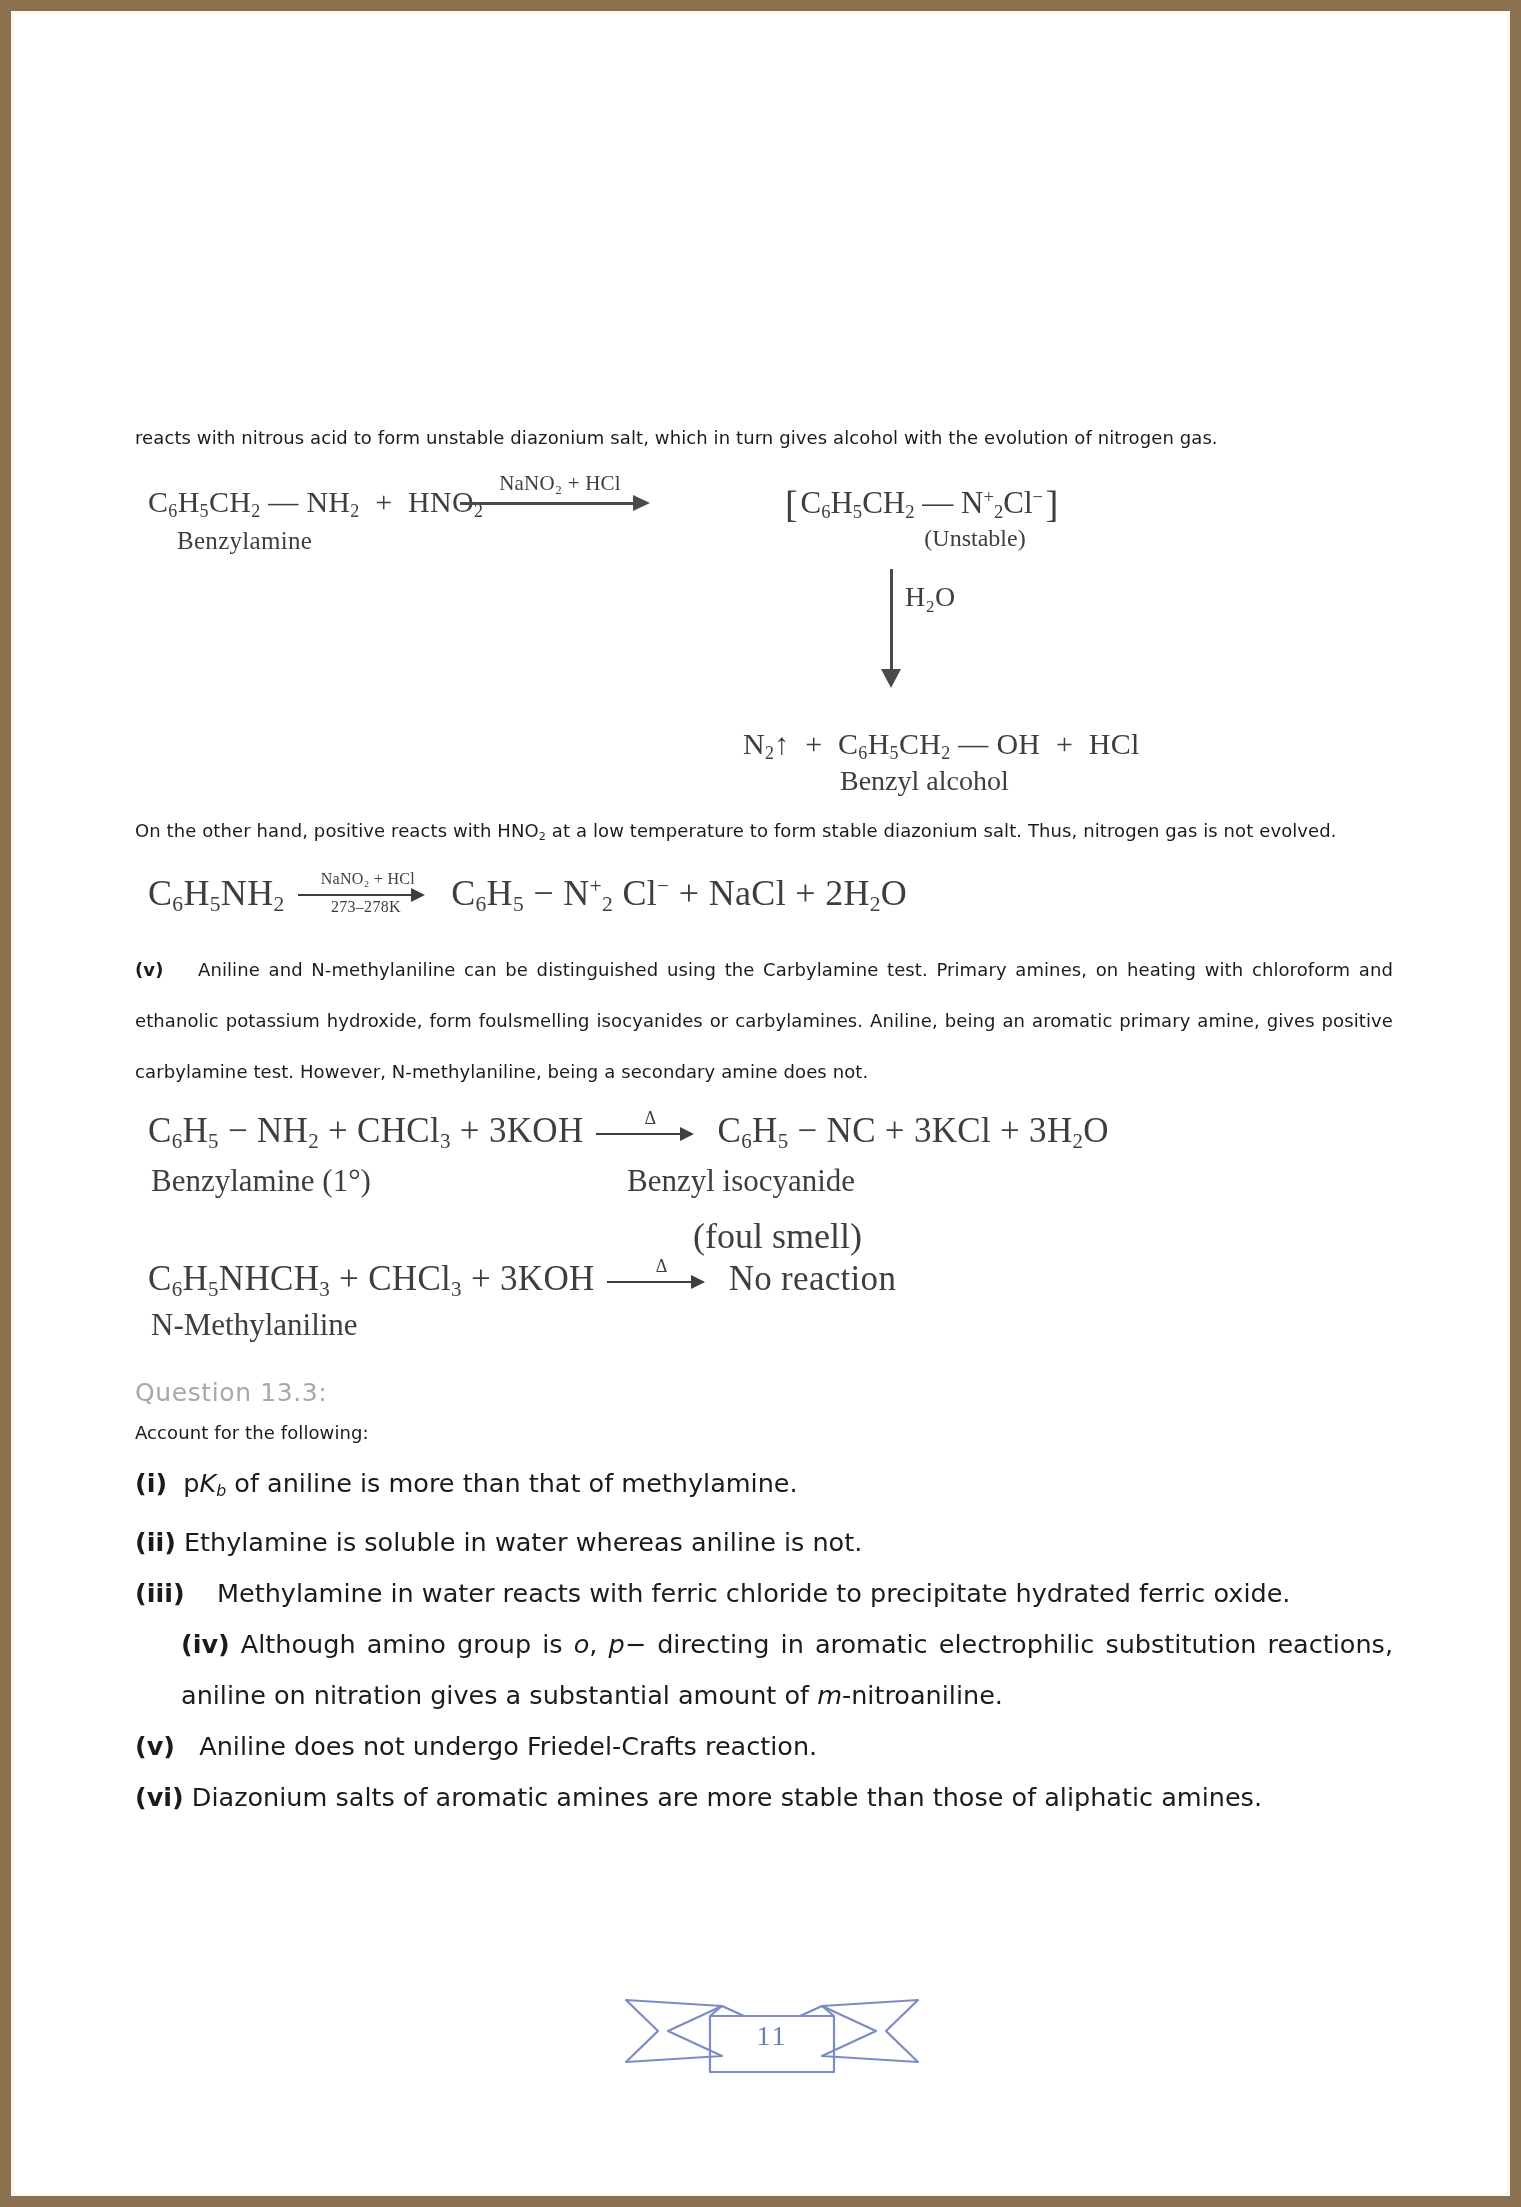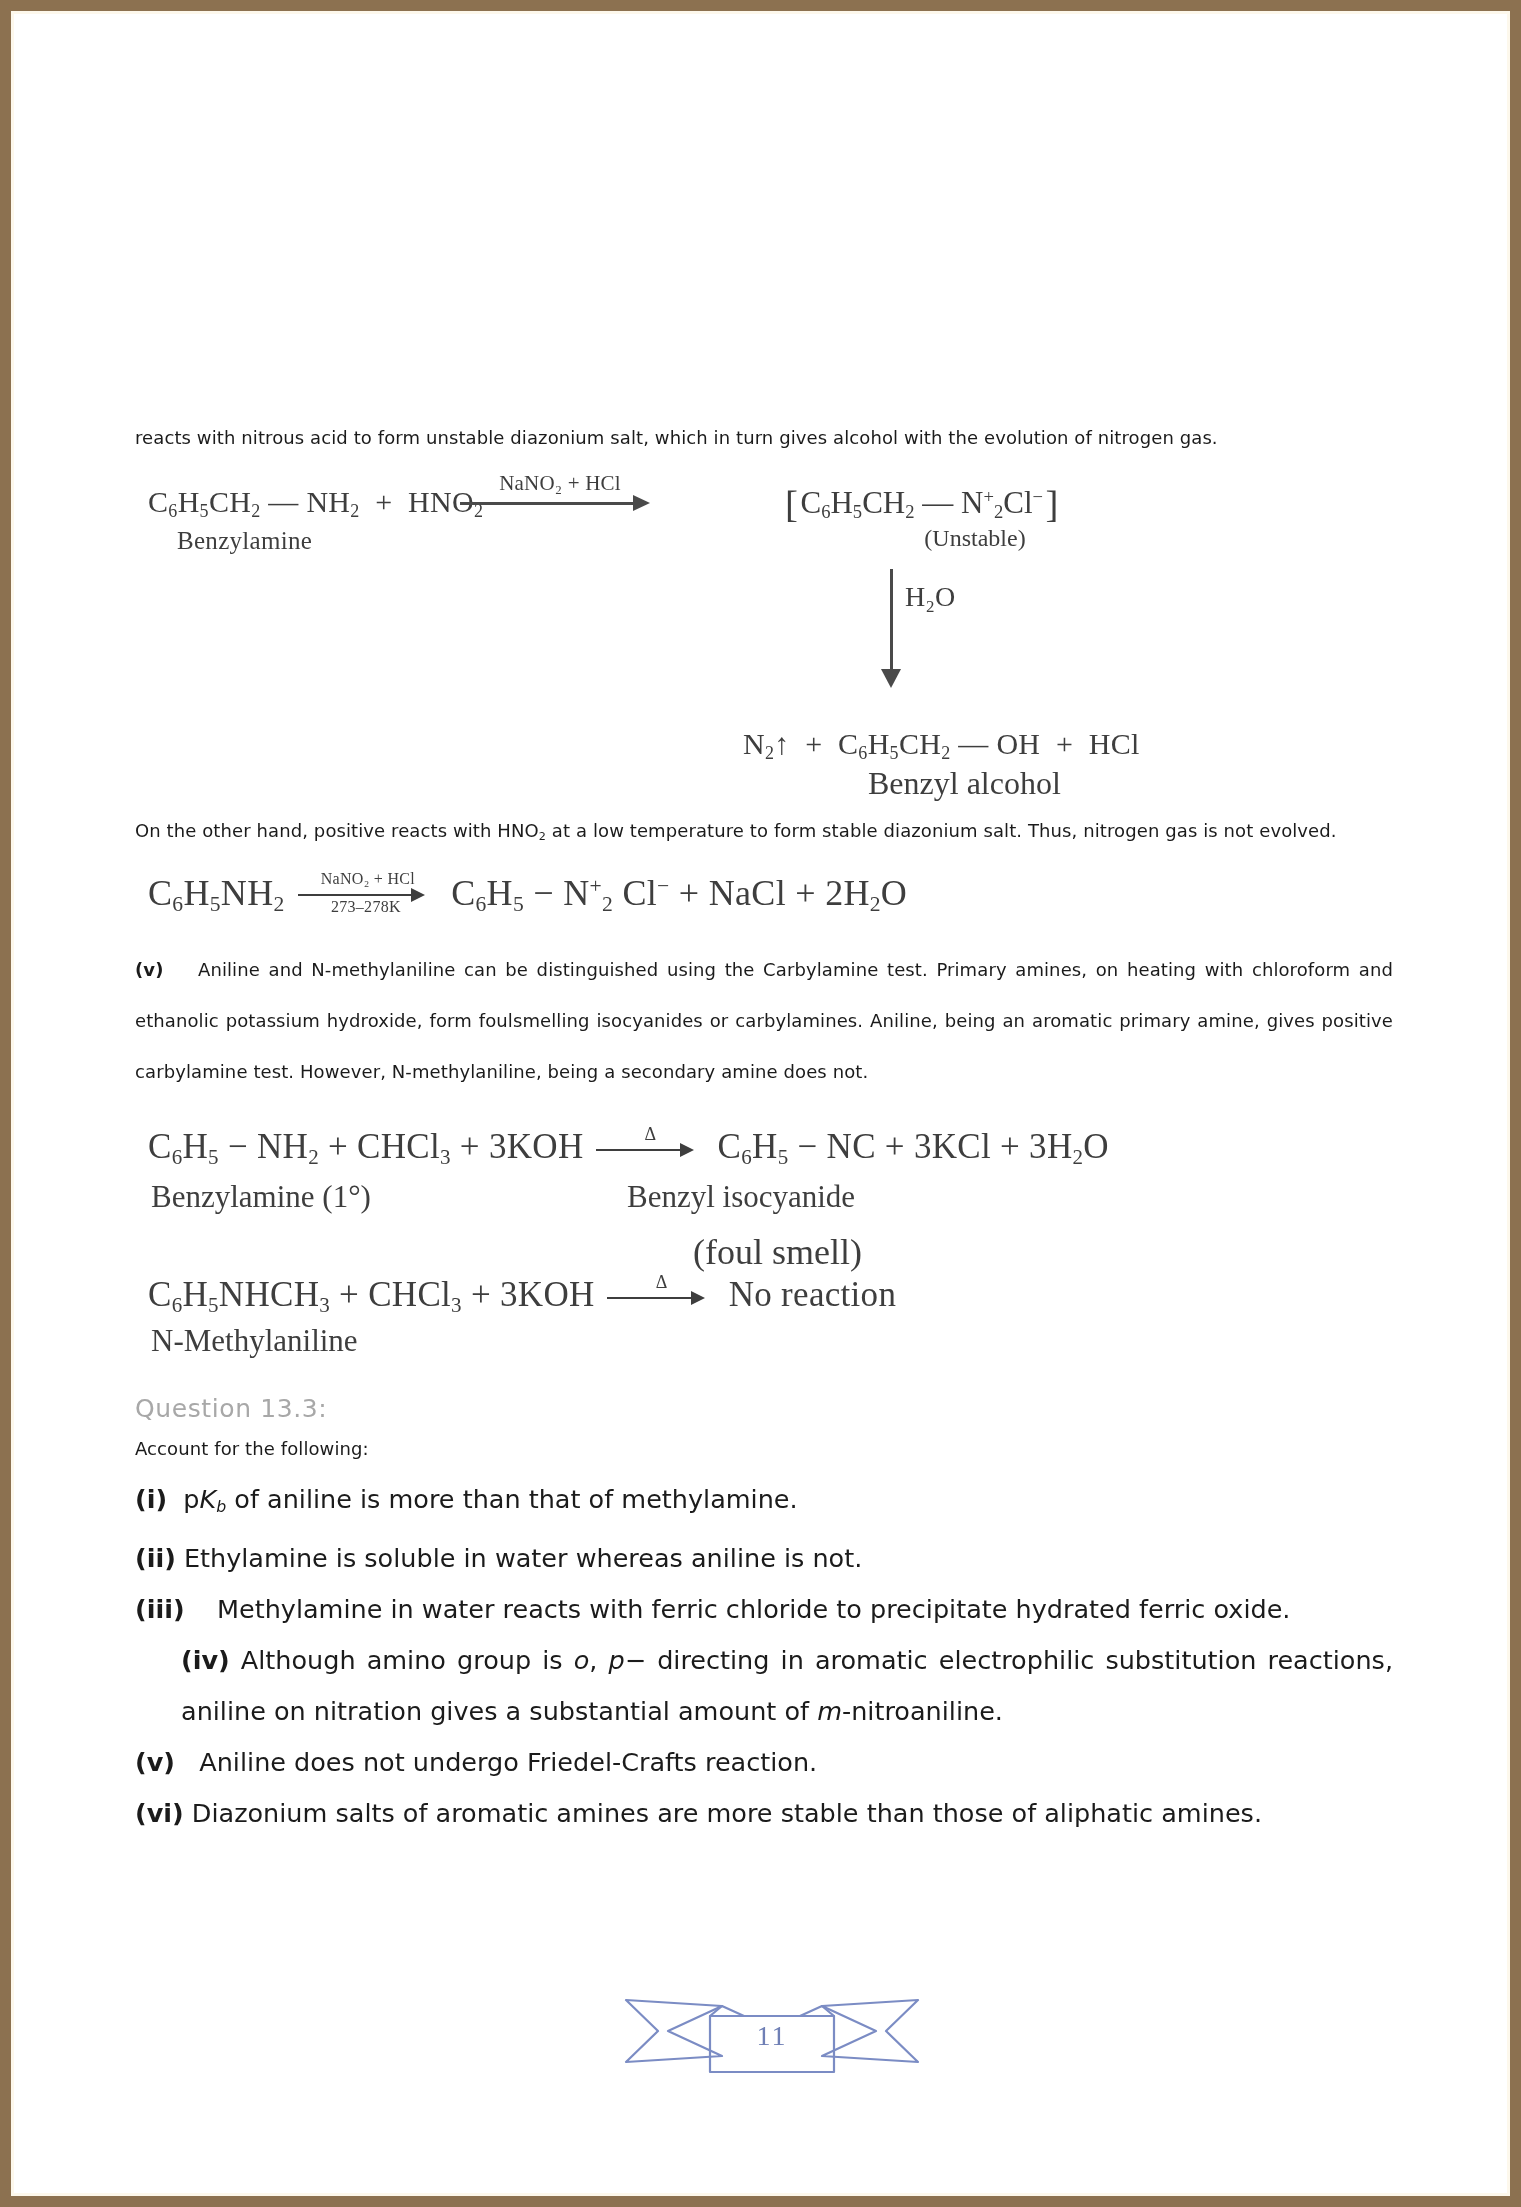--- a/index.html
+++ b/index.html
@@ -139,22 +139,21 @@
   }
 
   
   #eq1b { position: relative; height: 78px; }
   #eq1b .prod {
     position: absolute; left: 608px; top: 0;
     font-size: 30px; white-space: nowrap; letter-spacing: .3px;
   }
   #eq1b .lbl-benzylalcohol {
     position: absolute; left: 705px; top: 38px;
-    font-size: 32px;
-    margin-left: 28px;
+    font-size: 28px;
   }
 
   
   #eq2 { position: relative; height: 72px; margin-top: 10px; }
   #eq2 .row {
     position: absolute; left: 13px; top: 0;
     font-size: 36px; white-space: nowrap; letter-spacing: .3px;
   }
   #eq2 .arrowbox {
     display: inline-block; position: relative; width: 140px;
@@ -172,21 +171,21 @@
     border-left: 14px solid #3e3e3e;
     border-top: 7px solid transparent;
     border-bottom: 7px solid transparent;
   }
   #eq2 .a-bot {
     position: absolute; left: 0; top: 24px; width: 136px;
     text-align: center; font-size: 16px; white-space: nowrap;
   }
 
   
-  #eq3 { position: relative; height: 215px; margin-top: 30px; }
+  #eq3 { position: relative; height: 215px; margin-top: 14px; }
   #eq3 .line1 {
     position: absolute; left: 13px; top: 0;
     font-size: 35px; white-space: nowrap; letter-spacing: .3px;
   }
   #eq3 .darrow {
     display: inline-block; position: relative; width: 110px;
     height: 40px; vertical-align: middle; margin: 0 3px;
   }
   #eq3 .darrow .d {
     position: absolute; left: 0; top: -6px; width: 110px;

